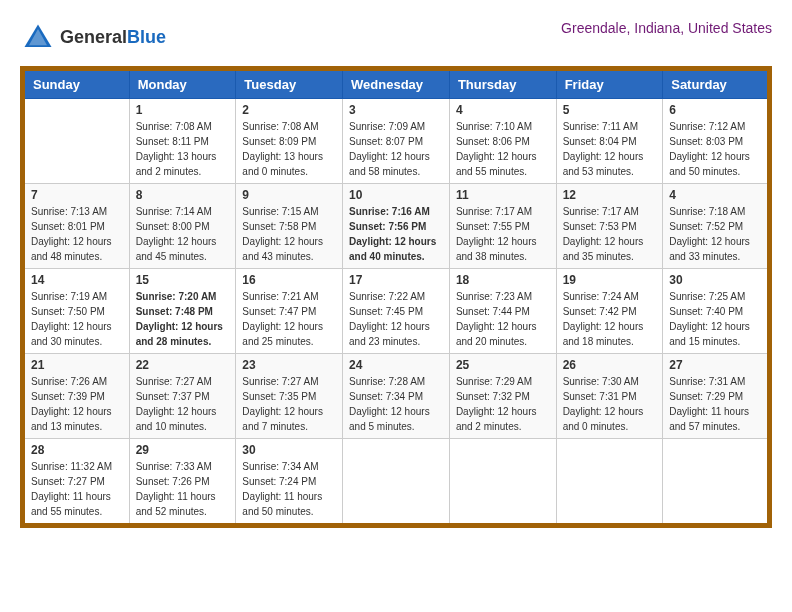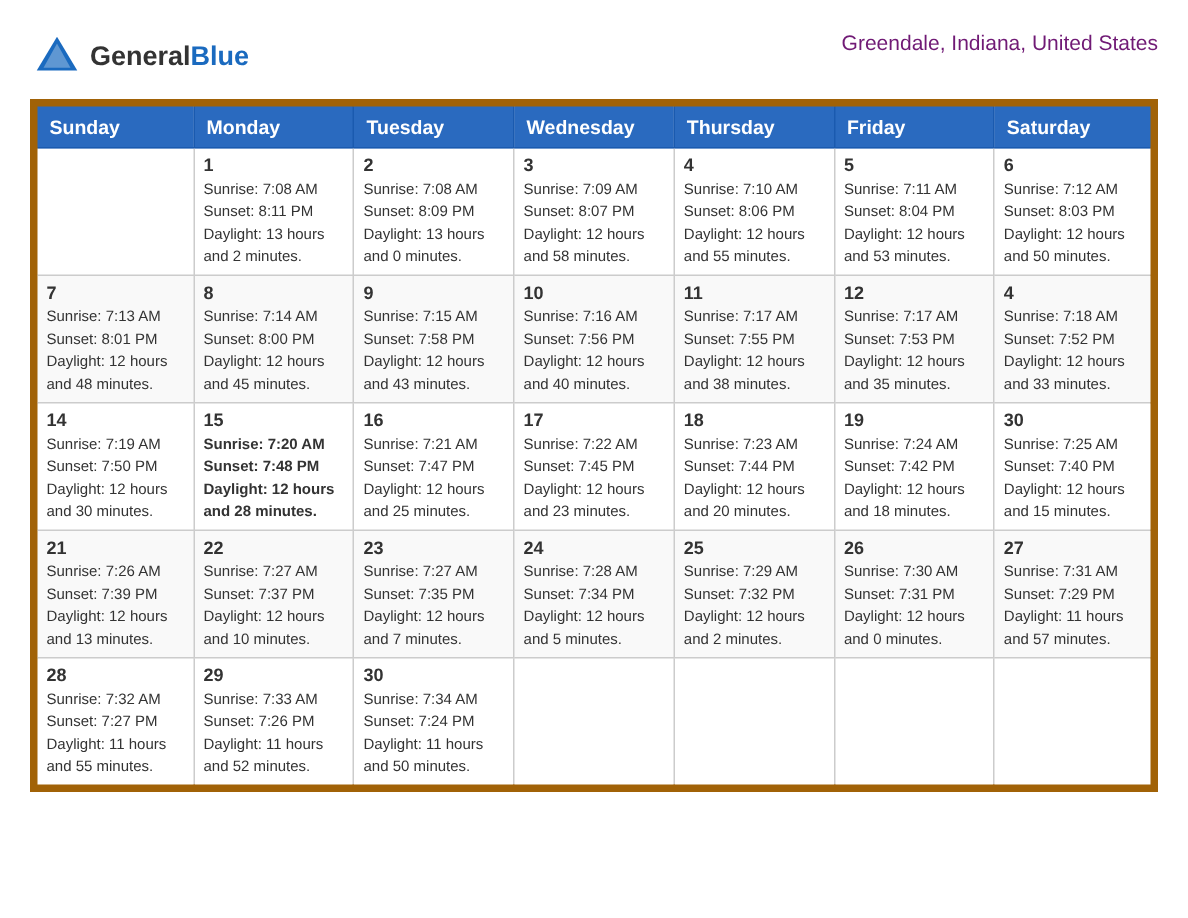--- a/index.html
+++ b/index.html
@@ -179,21 +179,21 @@
         </td>
         <td>
           <div class="day-number">9</div>
           <div class="day-info" style="white-space: pre-line;">Sunrise: 7:15 AM
 Sunset: 7:58 PM
 Daylight: 12 hours
 and 43 minutes.</div>
         </td>
         <td>
           <div class="day-number">10</div>
-          <div class="day-info" style="white-space: pre-line;">Sunrise: 7:16 AM
+          <div class="day-info" style="white-space: pre-line; font-weight: bold;">Sunrise: 7:16 AM
 Sunset: 7:56 PM
 Daylight: 12 hours
 and 40 minutes.</div>
         </td>
         <td>
           <div class="day-number">11</div>
           <div class="day-info" style="white-space: pre-line;">Sunrise: 7:17 AM
 Sunset: 7:55 PM
 Daylight: 12 hours
 and 38 minutes.</div>
@@ -311,21 +311,21 @@
           <div class="day-number">27</div>
           <div class="day-info" style="white-space: pre-line;">Sunrise: 7:31 AM
 Sunset: 7:29 PM
 Daylight: 11 hours
 and 57 minutes.</div>
         </td>
       </tr>
       <tr>
         <td>
           <div class="day-number">28</div>
-          <div class="day-info" style="white-space: pre-line;">Sunrise: 7:32 AM
+          <div class="day-info" style="white-space: pre-line;">Sunrise: 11:32 AM
 Sunset: 7:27 PM
 Daylight: 11 hours
 and 55 minutes.</div>
         </td>
         <td>
           <div class="day-number">29</div>
           <div class="day-info" style="white-space: pre-line;">Sunrise: 7:33 AM
 Sunset: 7:26 PM
 Daylight: 11 hours
 and 52 minutes.</div>

